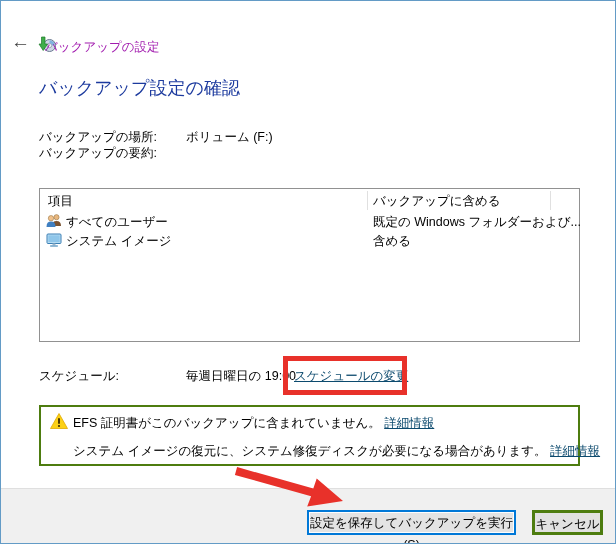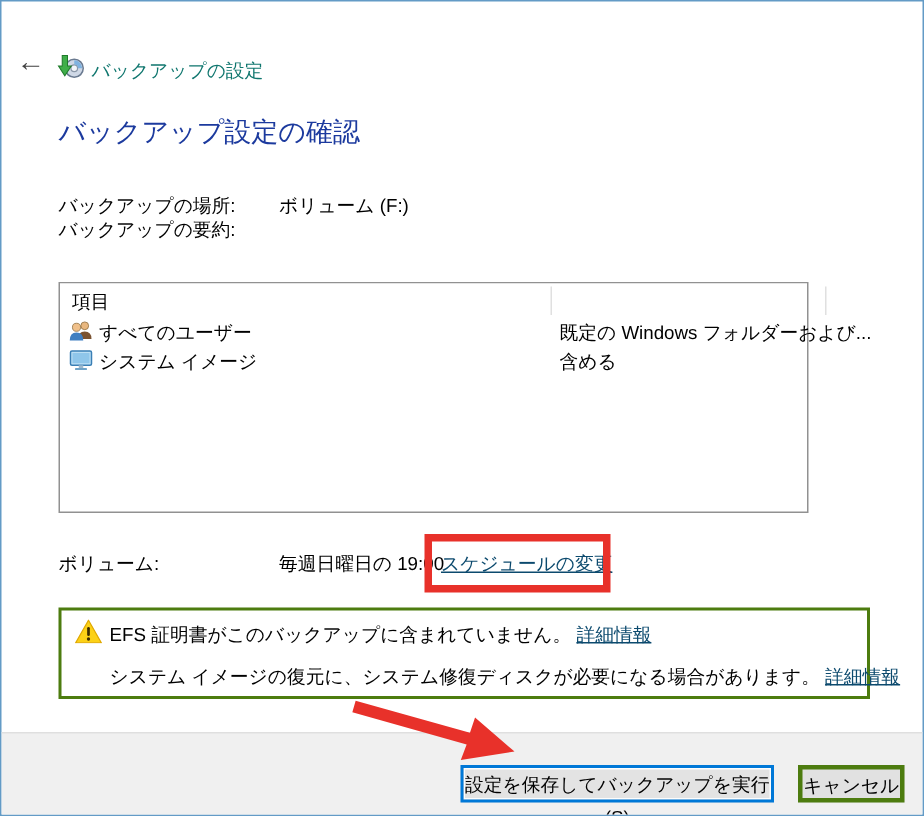--- a/index.html
+++ b/index.html
@@ -13,32 +13,32 @@
     font-size:12.5px;color:#000;
     overflow:hidden;
   }
   .abs{position:absolute;white-space:nowrap;}
   .back-arrow{
     left:10px;top:31px;
     font-size:19px;color:#414141;line-height:19px;
     cursor:pointer;
   }
   .win-icon{left:37px;top:35px;width:18px;height:18px;}
-  .win-title{left:60px;top:38px;font-size:12.5px;color:#0f766e;}
+  .win-title{left:44px;top:38px;font-size:12.5px;color:#a21caf;}
   .page-heading{
     left:38px;top:75px;
     font-size:18px;color:#1c3a9e;
   }
   .lbl{color:#000;}
   .loc-label{left:38px;top:128px;}
   .loc-value{left:185px;top:128px;}
   .sum-label{left:38px;top:144px;}
 
   .summary-table{
-    left:38px;top:187px;width:500px;height:154px;
+    left:38px;top:187px;width:541px;height:154px;
     border:1px solid #919191;background:#fff;
   }
   .tbl-header{position:absolute;left:0;top:0;width:100%;height:23px;background:#fff;}
   .tbl-header .col1{position:absolute;left:8px;top:4px;}
   .tbl-header .col2{position:absolute;left:333px;top:4px;}
   .col-sep{position:absolute;top:2px;width:1px;height:19px;background:#e0e0e0;}
   .sep1{left:327px;}
   .sep2{left:510px;}
   .tbl-row{position:absolute;left:0;width:100%;height:19px;}
   .row1{top:23px;}
@@ -101,20 +101,21 @@
 
   <div class="abs page-heading">バックアップ設定の確認</div>
 
   <div class="abs lbl loc-label">バックアップの場所:</div>
   <div class="abs loc-value">ボリューム (F:)</div>
   <div class="abs lbl sum-label">バックアップの要約:</div>
 
   <div class="abs summary-table">
     <div class="tbl-header">
       <span class="col1">項目</span>
+      <span class="col2">バックアップに含める</span>
       <span class="col-sep sep1"></span>
       <span class="col-sep sep2"></span>
     </div>
     <div class="tbl-row row1">
       <svg class="row-icon" viewBox="0 0 16 16">
         <circle cx="10.5" cy="4.2" r="2.6" fill="#e8b77f" stroke="#8a6a3a" stroke-width="0.5"></circle>
         <path d="M6 13 q0 -5 4.5 -5 q4.5 0 4.5 5 z" fill="#7a5230"></path>
         <circle cx="5" cy="5.2" r="2.7" fill="#f0c08a" stroke="#8a6a3a" stroke-width="0.5"></circle>
         <path d="M0.5 14 q0 -5.4 4.5 -5.4 q4.5 0 4.5 5.4 z" fill="#3f7fc1"></path>
       </svg>
@@ -126,21 +127,21 @@
         <rect x="1" y="2" width="14" height="9.5" rx="1" fill="#bfe1f5" stroke="#3a7fb5" stroke-width="1"></rect>
         <rect x="2.3" y="3.3" width="11.4" height="6.9" fill="#8fc6ea"></rect>
         <rect x="6.5" y="11.5" width="3" height="2" fill="#9db8cc"></rect>
         <rect x="4" y="13.3" width="8" height="1.4" rx="0.6" fill="#6fa3c8"></rect>
       </svg>
       <span class="cell-item">システム イメージ</span>
       <span class="cell-include">含める</span>
     </div>
   </div>
 
-  <div class="abs lbl sched-label">ボリューム:</div>
+  <div class="abs lbl sched-label">スケジュール:</div>
   <div class="abs sched-value">毎週日曜日の 19:00</div>
   <a class="abs link sched-link">スケジュールの変更</a>
   <div class="abs red-box"></div>
 
   <div class="abs warn-box">
     <svg class="warn-icon" viewBox="0 0 18 16">
       <polygon points="9,0.5 17.5,15.5 0.5,15.5" fill="#fcd116" stroke="#e0a800" stroke-width="0.8"></polygon>
       <rect x="8.1" y="5" width="1.8" height="6" rx="0.9" fill="#3a2b00"></rect>
       <circle cx="9" cy="13" r="1.1" fill="#3a2b00"></circle>
     </svg>

